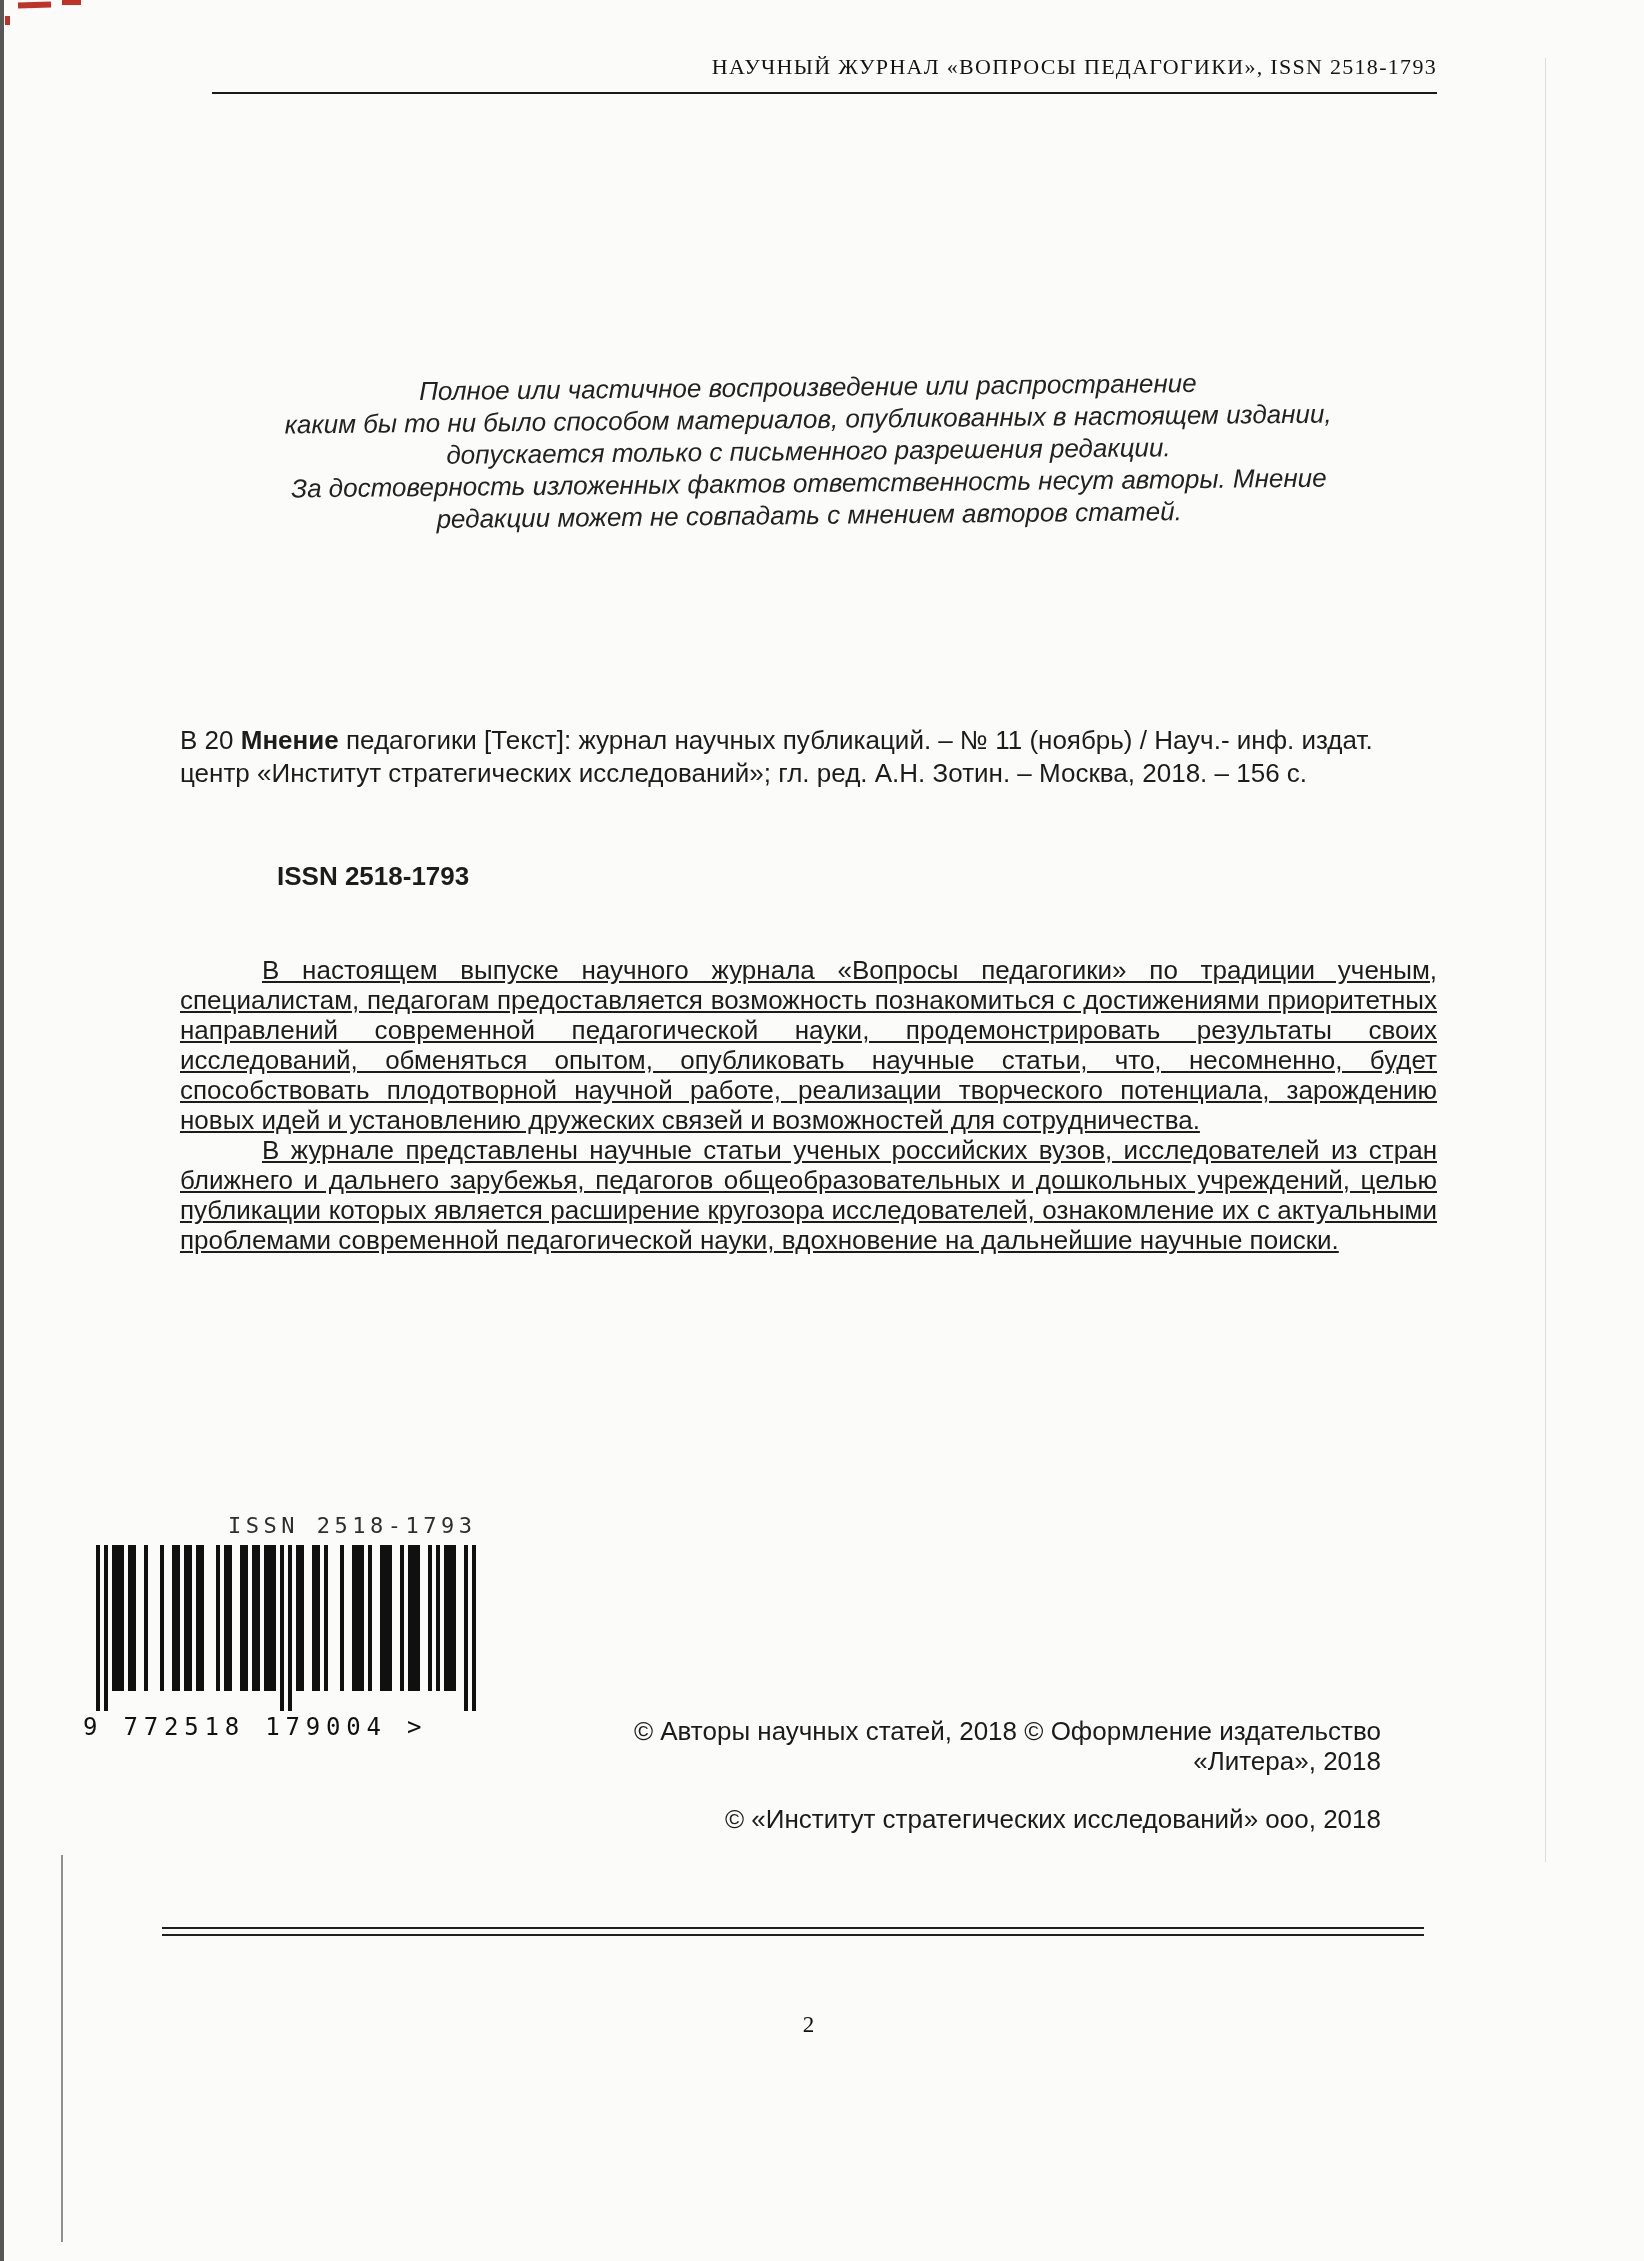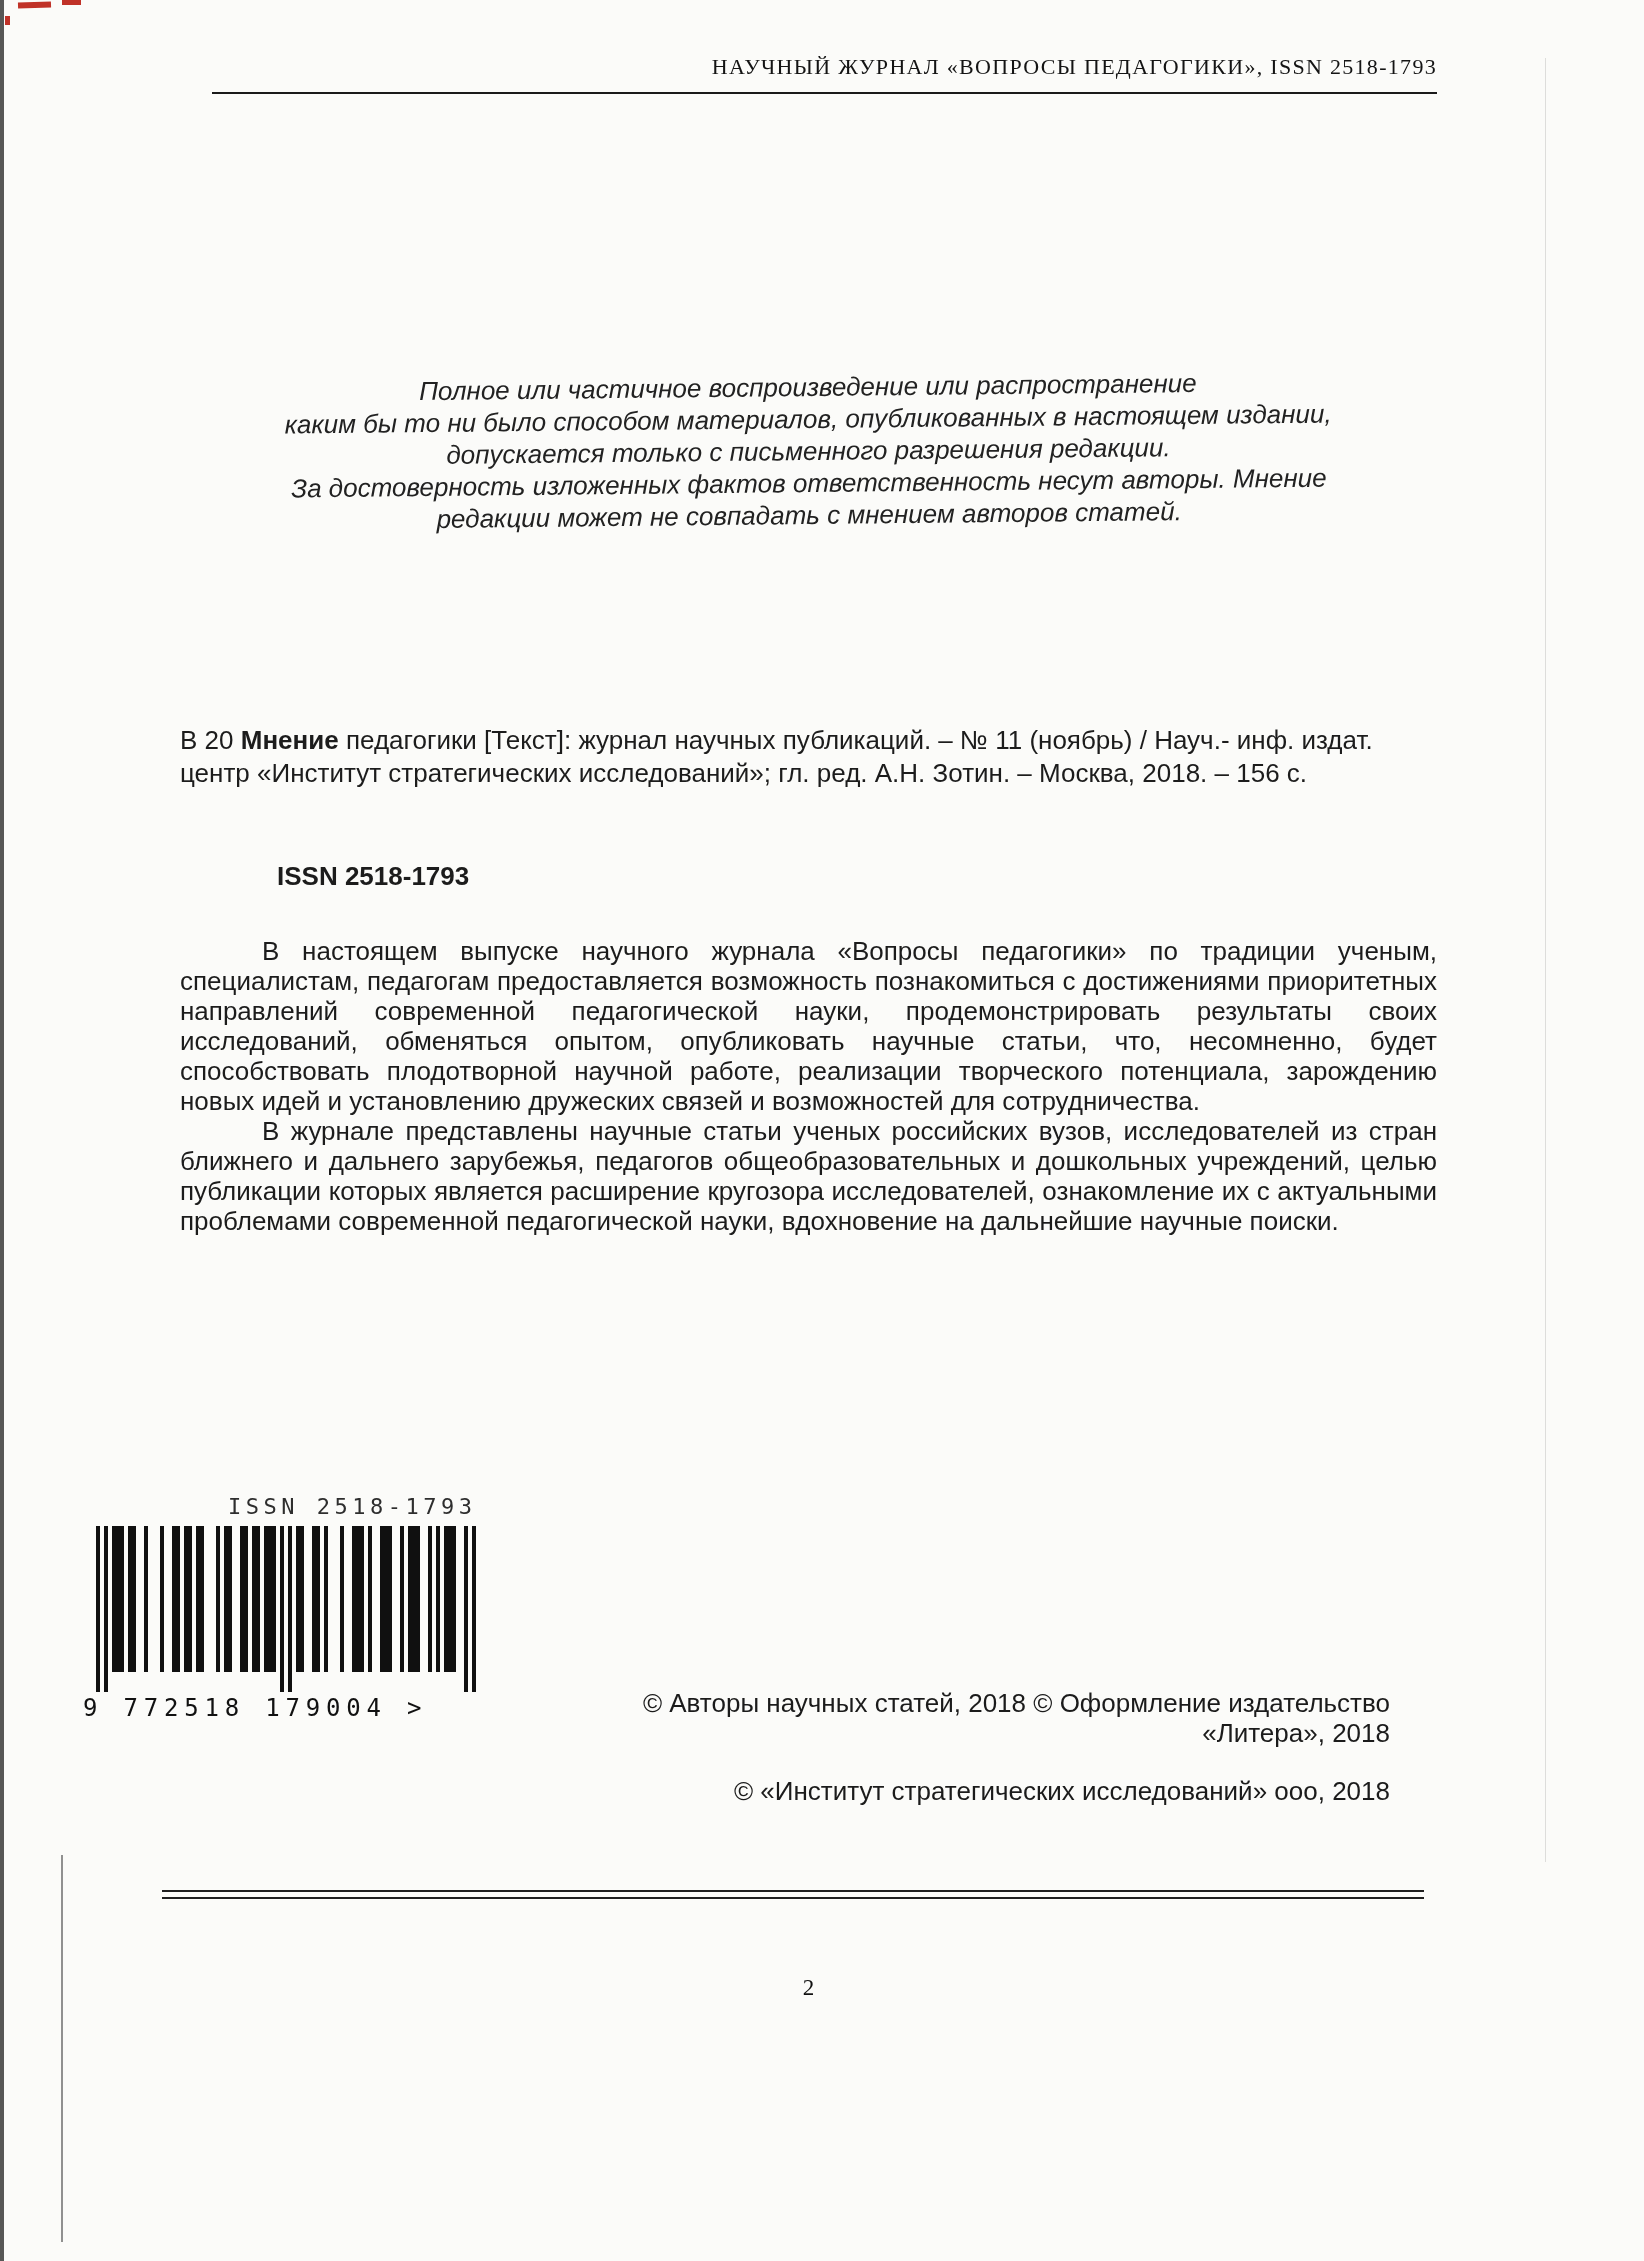--- a/index.html
+++ b/index.html
@@ -28,21 +28,21 @@
     transform:rotate(-0.6deg);
   }
 
   
   .catalog{margin:193px 0 0 0;font-size:26px;line-height:33px;}
   .catalog b{font-weight:bold;}
 
   .issn-heading{margin:71px 0 0 97px;font-size:26px;font-weight:bold;}
 
   
-  .annotation{margin-top:44px;}
+  .annotation{margin-top:63px;text-decoration:underline;}
   .annotation p{
     margin:0;font-size:26px;line-height:30px;
     text-align:justify;text-indent:82px;
   }
 
   
   .bottom-row{margin-top:258px;display:flex;align-items:flex-start;}
   .barcode{margin-left:-97px;width:515px;flex:none;}
   .barcode-label{
     font-family:"DejaVu Sans Mono",monospace;
@@ -52,21 +52,21 @@
   .barcode-bars .bar{background:#101010;height:146px;}
   .barcode-bars .bar.tall{height:166px;}
   .barcode-number{
     font-family:"DejaVu Sans Mono",monospace;
     font-size:24px;letter-spacing:5.8px;margin-top:2.6px;color:#111;white-space:nowrap;
   }
   .copyright{
     margin-left:auto;margin-right:39px;margin-top:186px;
     width:831px;text-align:right;font-size:26px;line-height:30px;color:#1b1b1b;
   }
-  .copyright p{margin:8px;}
+  .copyright p{margin:17px;}
   .copyright p + p{margin-top:28px;}
 
   
   .double-rule{
     margin:76px 13px 0 -18px;height:4.5px;
     border-top:2.6px solid #1f1f1f;border-bottom:2.6px solid #1f1f1f;
   }
   .page-number{
     margin-top:76px;text-align:center;
     font-family:"Liberation Serif",serif;font-size:23px;color:#111;

